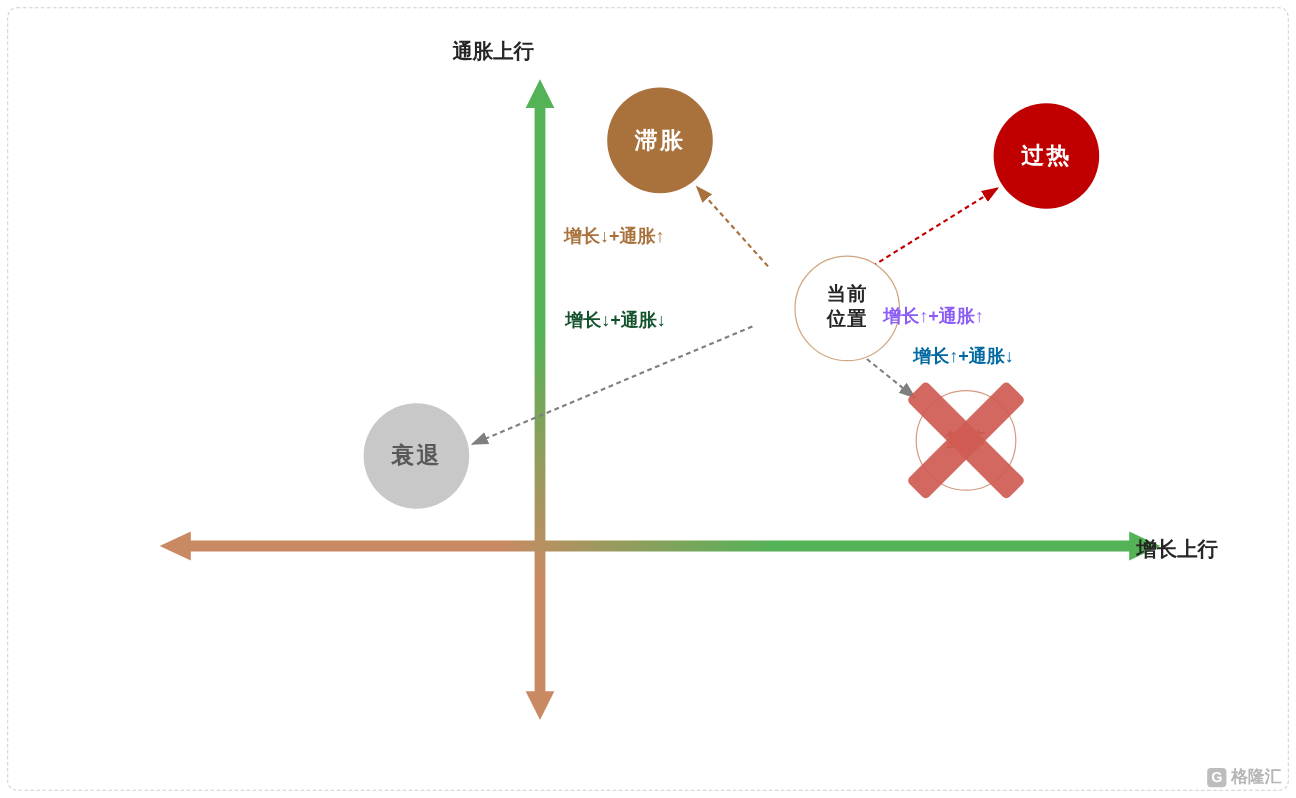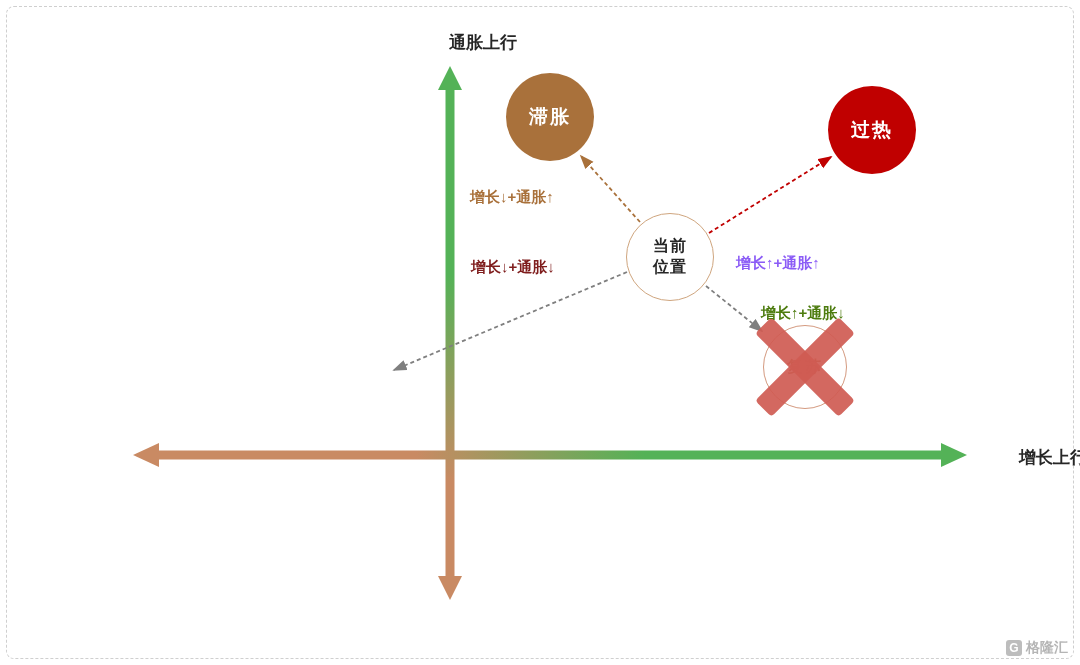--- a/index.html
+++ b/index.html
@@ -20,45 +20,45 @@
   
   .node {
     position:absolute; border-radius:50%;
     display:flex; align-items:center; justify-content:center;
     font-weight:bold; letter-spacing:2px;
   }
   .node-stagflation { left:506px; top:73px;  width:88px; height:88px; background:#a9713b; color:#ffffff; font-size:19px; }
   .node-overheating { left:828px; top:86px;  width:88px; height:88px; background:#c00000; color:#ffffff; font-size:19px; }
   .node-recession   { left:303px; top:336px; width:88px; height:88px; background:#c8c8c8; color:#595959; font-size:19px; }
   .node-recovery    { left:763px; top:325px; width:84px; height:84px; background:#ffffff; border:1.5px solid #d49a80; color:#a9623c; font-size:16px; }
-  .node-current     { left:626px; top:213px; width:88px; height:88px; background:#ffffff; border:1.5px solid #cfa57e; color:#262626; font-size:16px; letter-spacing:1px; }
+  .node-current     { left:662px; top:213px; width:88px; height:88px; background:#ffffff; border:1.5px solid #cfa57e; color:#262626; font-size:16px; letter-spacing:1px; }
   .current-text { text-align:center; line-height:1.3; }
 
   
   .xmark { position:absolute; left:805px; top:367px; width:0; height:0; }
   .xmark .bar {
     position:absolute; left:0; top:0; width:118px; height:23px;
     background:#cf5b52; opacity:0.92; border-radius:4px;
   }
   .xmark .bar1 { transform:translate(-50%,-50%) rotate(45deg); }
   .xmark .bar2 { transform:translate(-50%,-50%) rotate(-45deg); }
 
   
   .tlabel {
     position:absolute; width:150px; text-align:left;
     font-size:15px; font-weight:bold; white-space:nowrap;
   }
   .tlabel-stagflation { left:470px; top:188px; color:#a9713b; }
   .tlabel-overheating { left:736px; top:222px; color:#8b5cf6;margin-top:32px; }
-  .tlabel-recession   { left:471px; top:258px; color:#7f1d1d; }
-  .tlabel-recovery    { left:761px; top:304px; color:#4d7c0f; }
+  .tlabel-recession   { left:471px; top:258px; color:#14532d; }
+  .tlabel-recovery    { left:761px; top:288px; color:#0369a1; }
 
   
   .alabel {
-    position:absolute; width:140px; text-align:right;
+    position:absolute; width:140px; text-align:left;
     font-size:17px; font-weight:bold; color:#262626; white-space:nowrap;
   }
   .alabel-top    { left:377px; top:31px; }
   .alabel-bottom { left:377px; top:609px; }
   .alabel-left   { left:8px;   top:446px; }
   .alabel-right  { left:947px; top:446px; }
 
   
   .watermark {
     position:absolute; right:12px; bottom:8px;
@@ -122,20 +122,23 @@
 
   <div class="alabel alabel-top">通胀上行</div>
   <div class="alabel alabel-right">增长上行</div>
 
   <div class="node node-overheating">
     <span>过热</span>
   </div>
   <div class="node node-stagflation">
     <span>滞胀</span>
   </div>
+  <div class="node node-recession">
+    <span>衰退</span>
+  </div>
   <div class="node node-recovery">
     <span>复苏</span>
   </div>
 
   <div class="xmark">
     <div class="bar bar1"></div>
     <div class="bar bar2"></div>
   </div>
 
   <div class="node node-current">

